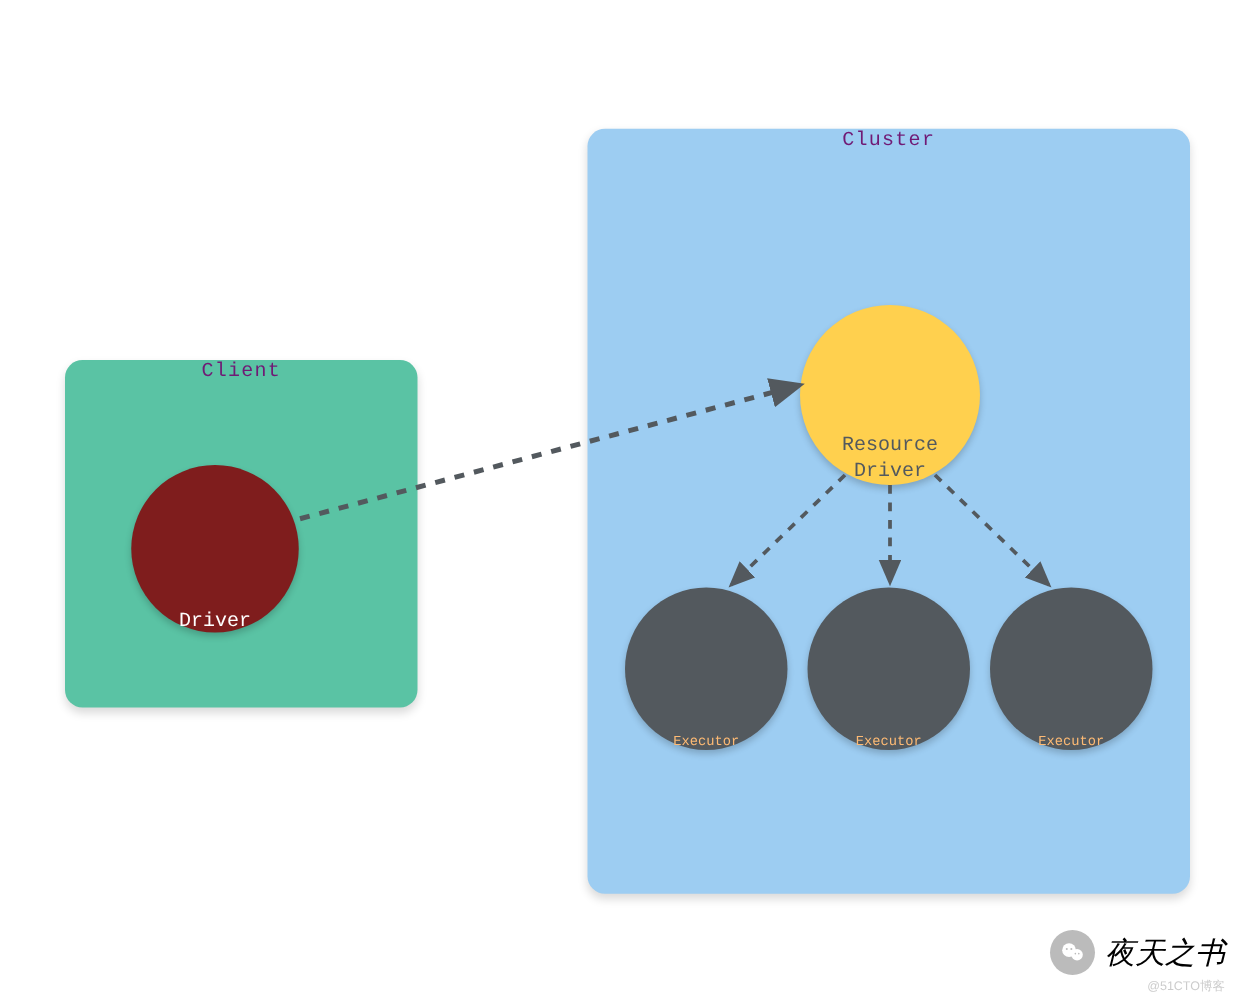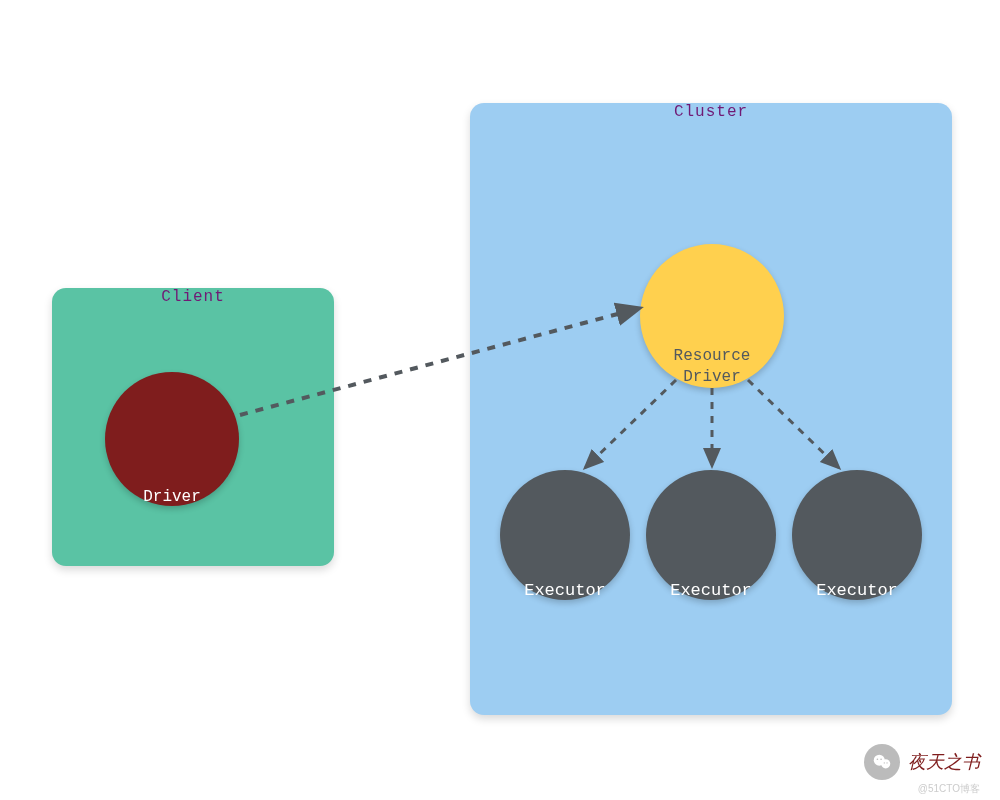--- a/index.html
+++ b/index.html
@@ -62,22 +62,22 @@
       height: 144px;
       background: #ffd04e;
       color: #53595e;
       font-size: 16px;
       line-height: 1.3;
     }
     .executor-circle {
       width: 130px;
       height: 130px;
       background: #53595e;
-      color: #ffffff;
-      font-size: 17px;
+      color: #fdba74;
+      font-size: 11px;
       top: 470px;
     }
     .exec1 { left: 500px; }
     .exec2 { left: 646px; }
     .exec3 { left: 792px; }
     .svg-layer {
       position: absolute;
       left: 0; top: 0;
       width: 1000px;
       height: 800px;
@@ -95,21 +95,21 @@
     .watermark-icon {
       width: 36px;
       height: 36px;
       border-radius: 50%;
       background: #bbb;
       display: flex;
       align-items: center;
       justify-content: center;
     }
     .watermark-icon svg { width: 22px; height: 22px; }
-    .watermark-text { font-size: 18px; font-family: sans-serif; color: #7f1d1d; font-style: italic; }
+    .watermark-text { font-size: 24px; font-family: sans-serif; color: #000000; font-style: italic; }
     .watermark-sub {
       position: absolute;
       right: 20px;
       bottom: 4px;
       font-size: 10px;
       color: #ccc;
       font-family: Liberation Sans, sans-serif;
     }
   </style>
 </head>

